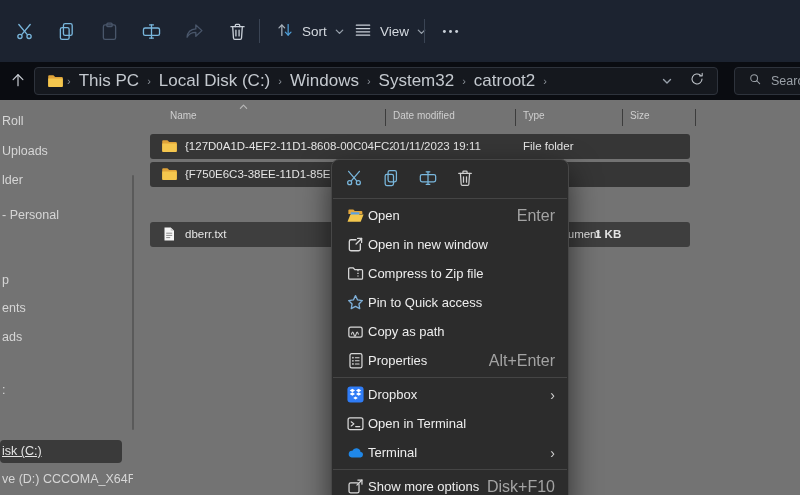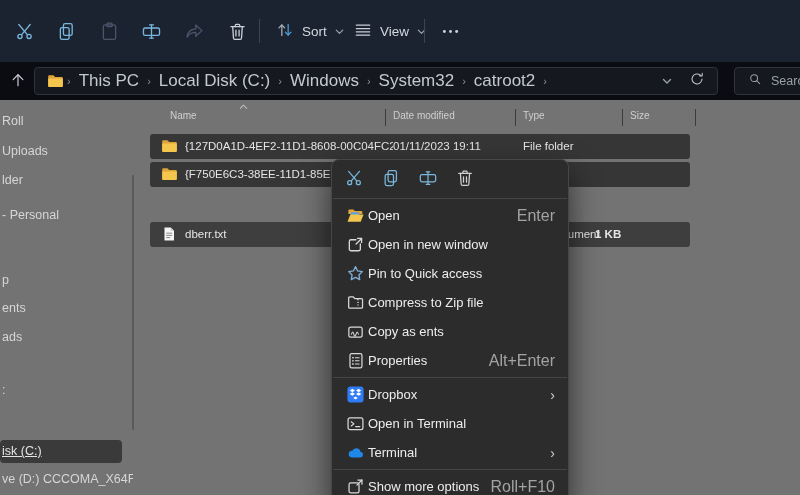--- a/index.html
+++ b/index.html
@@ -384,48 +384,48 @@
             <g stroke="currentColor" fill="none" stroke-width="1.4" stroke-linecap="round" stroke-linejoin="round">
               <path d="M10.5 5 H5.3 a1.8 1.8 0 0 0 -1.8 1.8 v8 a1.8 1.8 0 0 0 1.8 1.8 h8 a1.8 1.8 0 0 0 1.8 -1.8 V9.5"></path>
               <path d="M12.2 3.6 h4.2 v4.2"></path>
               <path d="M16.4 3.6 l-5.8 5.8"></path>
             </g>
           </svg>
       </span>
       <span class="lbl">Open in new window</span>
     </div>
     <div class="mi">
-      <span class="mic" style="color:#7fb0d9;">
-        <svg width="19" height="19" viewBox="0 0 20 20">
-            <path d="M10 2.8 l2.2 4.5 5 .7 -3.6 3.5 .85 4.9 L10 14.1 5.55 16.4 6.4 11.5 2.8 8 l5 -.7 Z" fill="none" stroke="currentColor" stroke-width="1.4" stroke-linejoin="round"></path>
-          </svg>
-      </span>
-      <span class="lbl">Pin to Quick access</span>
-    </div>
-    <div class="mi">
       <span class="mic">
         <svg width="19" height="19" viewBox="0 0 20 20">
             <g stroke="currentColor" fill="none" stroke-width="1.3" stroke-linejoin="round">
               <path d="M2.8 5.2 a1 1 0 0 1 1 -1 h3.9 l1.6 1.7 h7.1 a1 1 0 0 1 1 1 v8 a1 1 0 0 1 -1 1 H3.8 a1 1 0 0 1 -1 -1 Z"></path>
               <path d="M12.6 6.4 v1.2 M12.6 9.2 v1.2 M12.6 12 v1.2" stroke-width="1.4"></path>
             </g>
           </svg>
       </span>
       <span class="lbl">Compress to Zip file</span>
     </div>
     <div class="mi">
+      <span class="mic" style="color:#7fb0d9;">
+        <svg width="19" height="19" viewBox="0 0 20 20">
+            <path d="M10 2.8 l2.2 4.5 5 .7 -3.6 3.5 .85 4.9 L10 14.1 5.55 16.4 6.4 11.5 2.8 8 l5 -.7 Z" fill="none" stroke="currentColor" stroke-width="1.4" stroke-linejoin="round"></path>
+          </svg>
+      </span>
+      <span class="lbl">Pin to Quick access</span>
+    </div>
+    <div class="mi">
       <span class="mic">
         <svg width="19" height="19" viewBox="0 0 20 20">
             <g stroke="currentColor" fill="none" stroke-width="1.3" stroke-linecap="round" stroke-linejoin="round">
               <rect x="3" y="5.5" width="14" height="10.5" rx="2"></rect>
               <path d="M5.8 12.8 c .8 -3 1.6 -3 2.4 0 s 1.6 3 2.4 0 s 1.6 -3 2.4 0" stroke-width="1.1"></path>
             </g>
           </svg>
       </span>
-      <span class="lbl">Copy as ents</span>
+      <span class="lbl">Copy as path</span>
     </div>
     <div class="mi">
       <span class="mic">
         <svg width="19" height="19" viewBox="0 0 20 20">
             <g stroke="currentColor" fill="none" stroke-width="1.3" stroke-linecap="round">
               <rect x="4.2" y="2.8" width="12.6" height="15" rx="1.8"></rect>
               <path d="M9.8 7 h4 M9.8 10.3 h4 M9.8 13.6 h4" stroke-width="1.1"></path>
             </g>
             <g fill="currentColor">
               <circle cx="7.3" cy="7" r=".9"></circle>
@@ -482,17 +482,17 @@
       <span class="mic">
         <svg width="19" height="19" viewBox="0 0 20 20">
             <g stroke="currentColor" fill="none" stroke-width="1.3" stroke-linecap="round" stroke-linejoin="round">
               <rect x="3.2" y="6.2" width="10.5" height="10.5" rx="1.8"></rect>
               <path d="M11.5 8.5 16.8 3.2"></path>
               <path d="M12.5 3.2 h4.3 v4.3"></path>
             </g>
           </svg>
       </span>
       <span class="lbl">Show more options</span>
-      <span class="sc">Roll+F10</span>
+      <span class="sc">Disk+F10</span>
     </div>
   </div>
 
 </div>
 
 </body></html>

